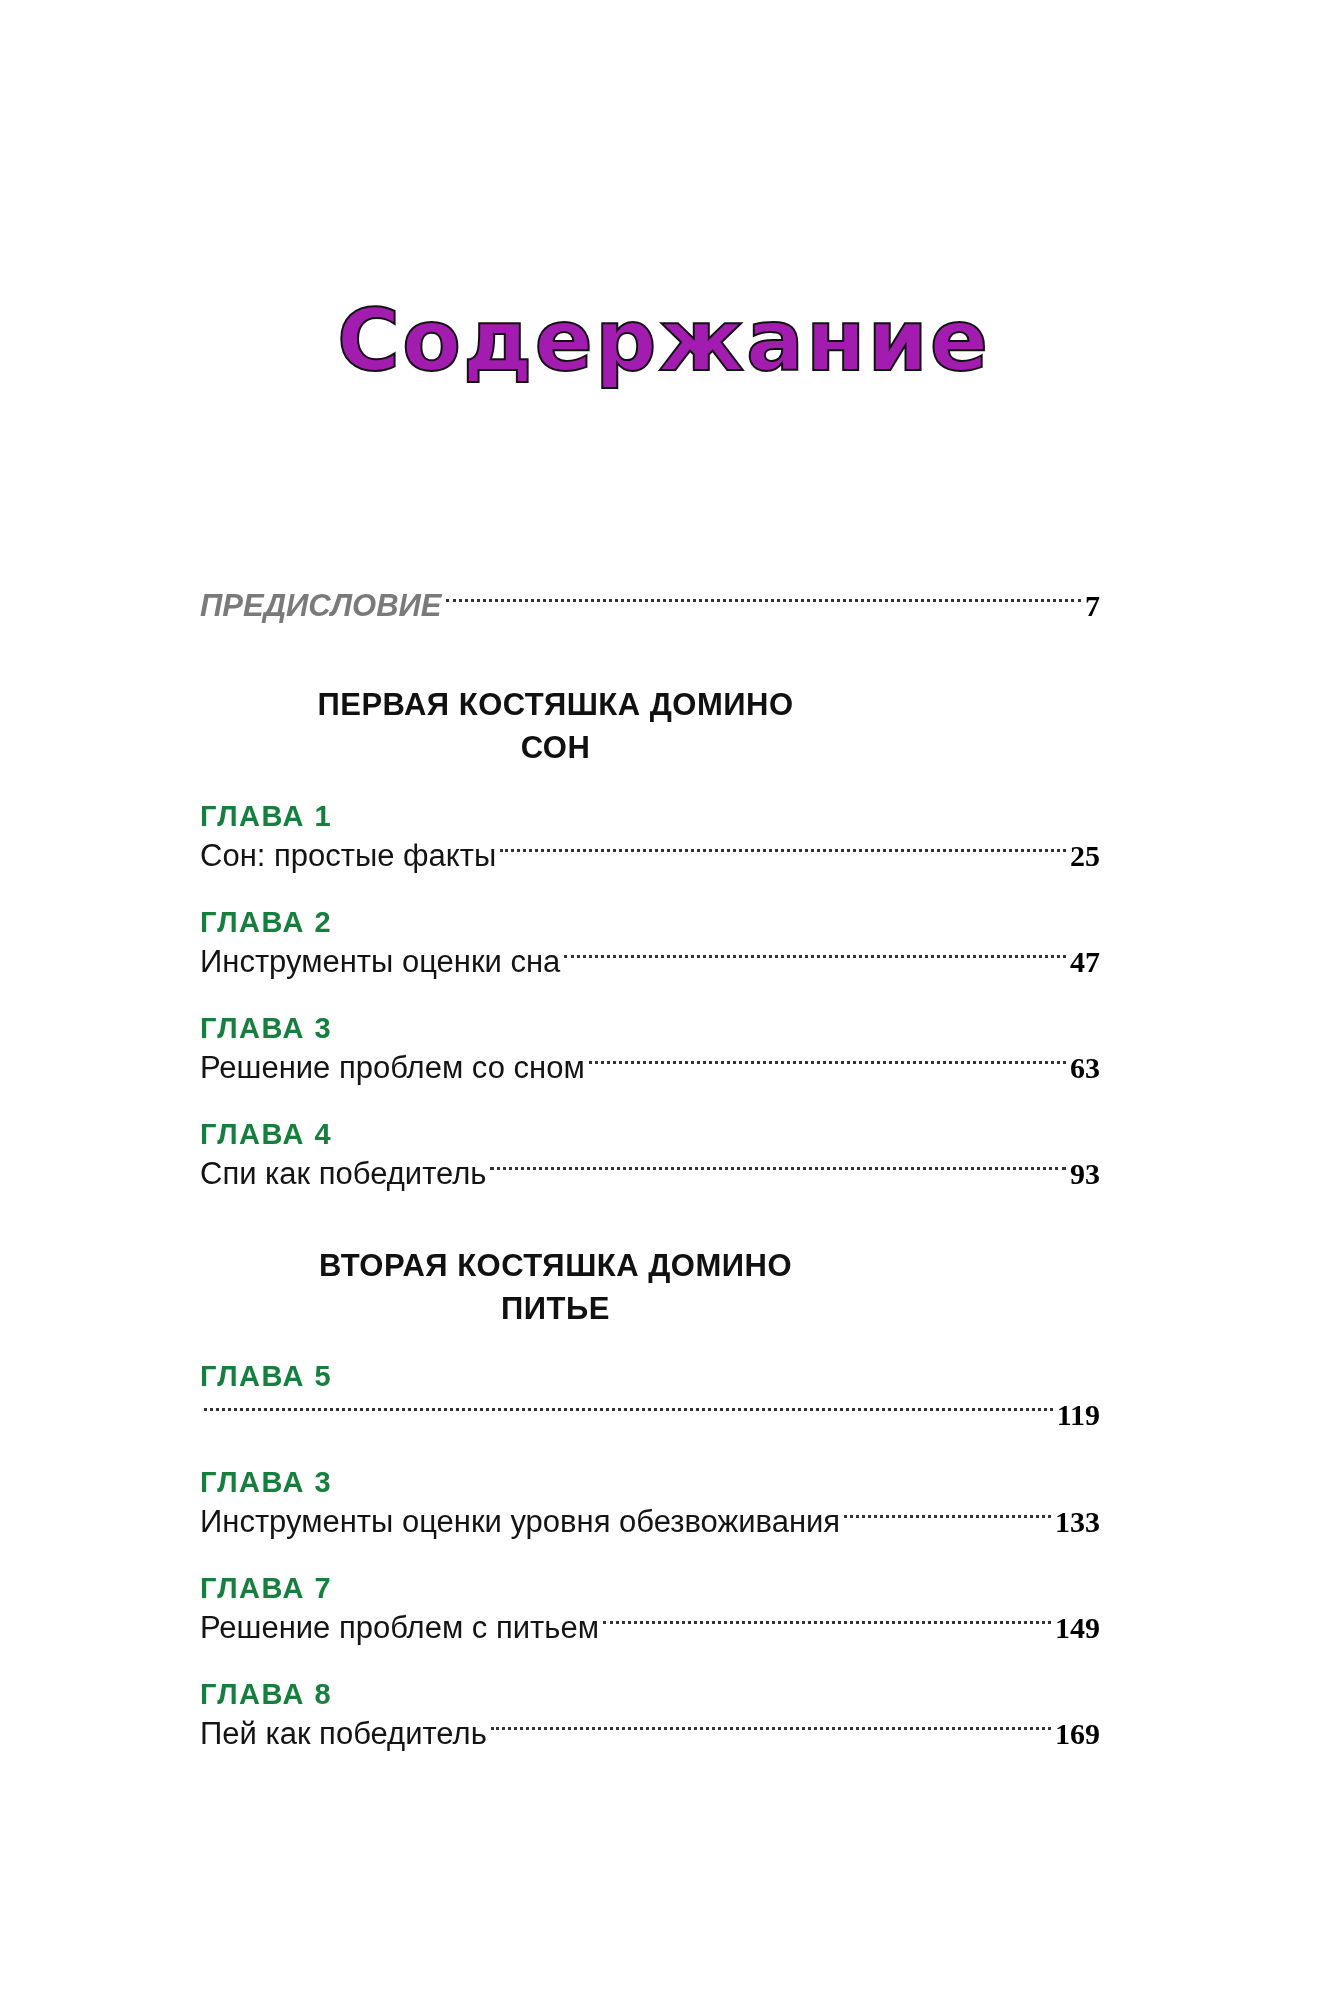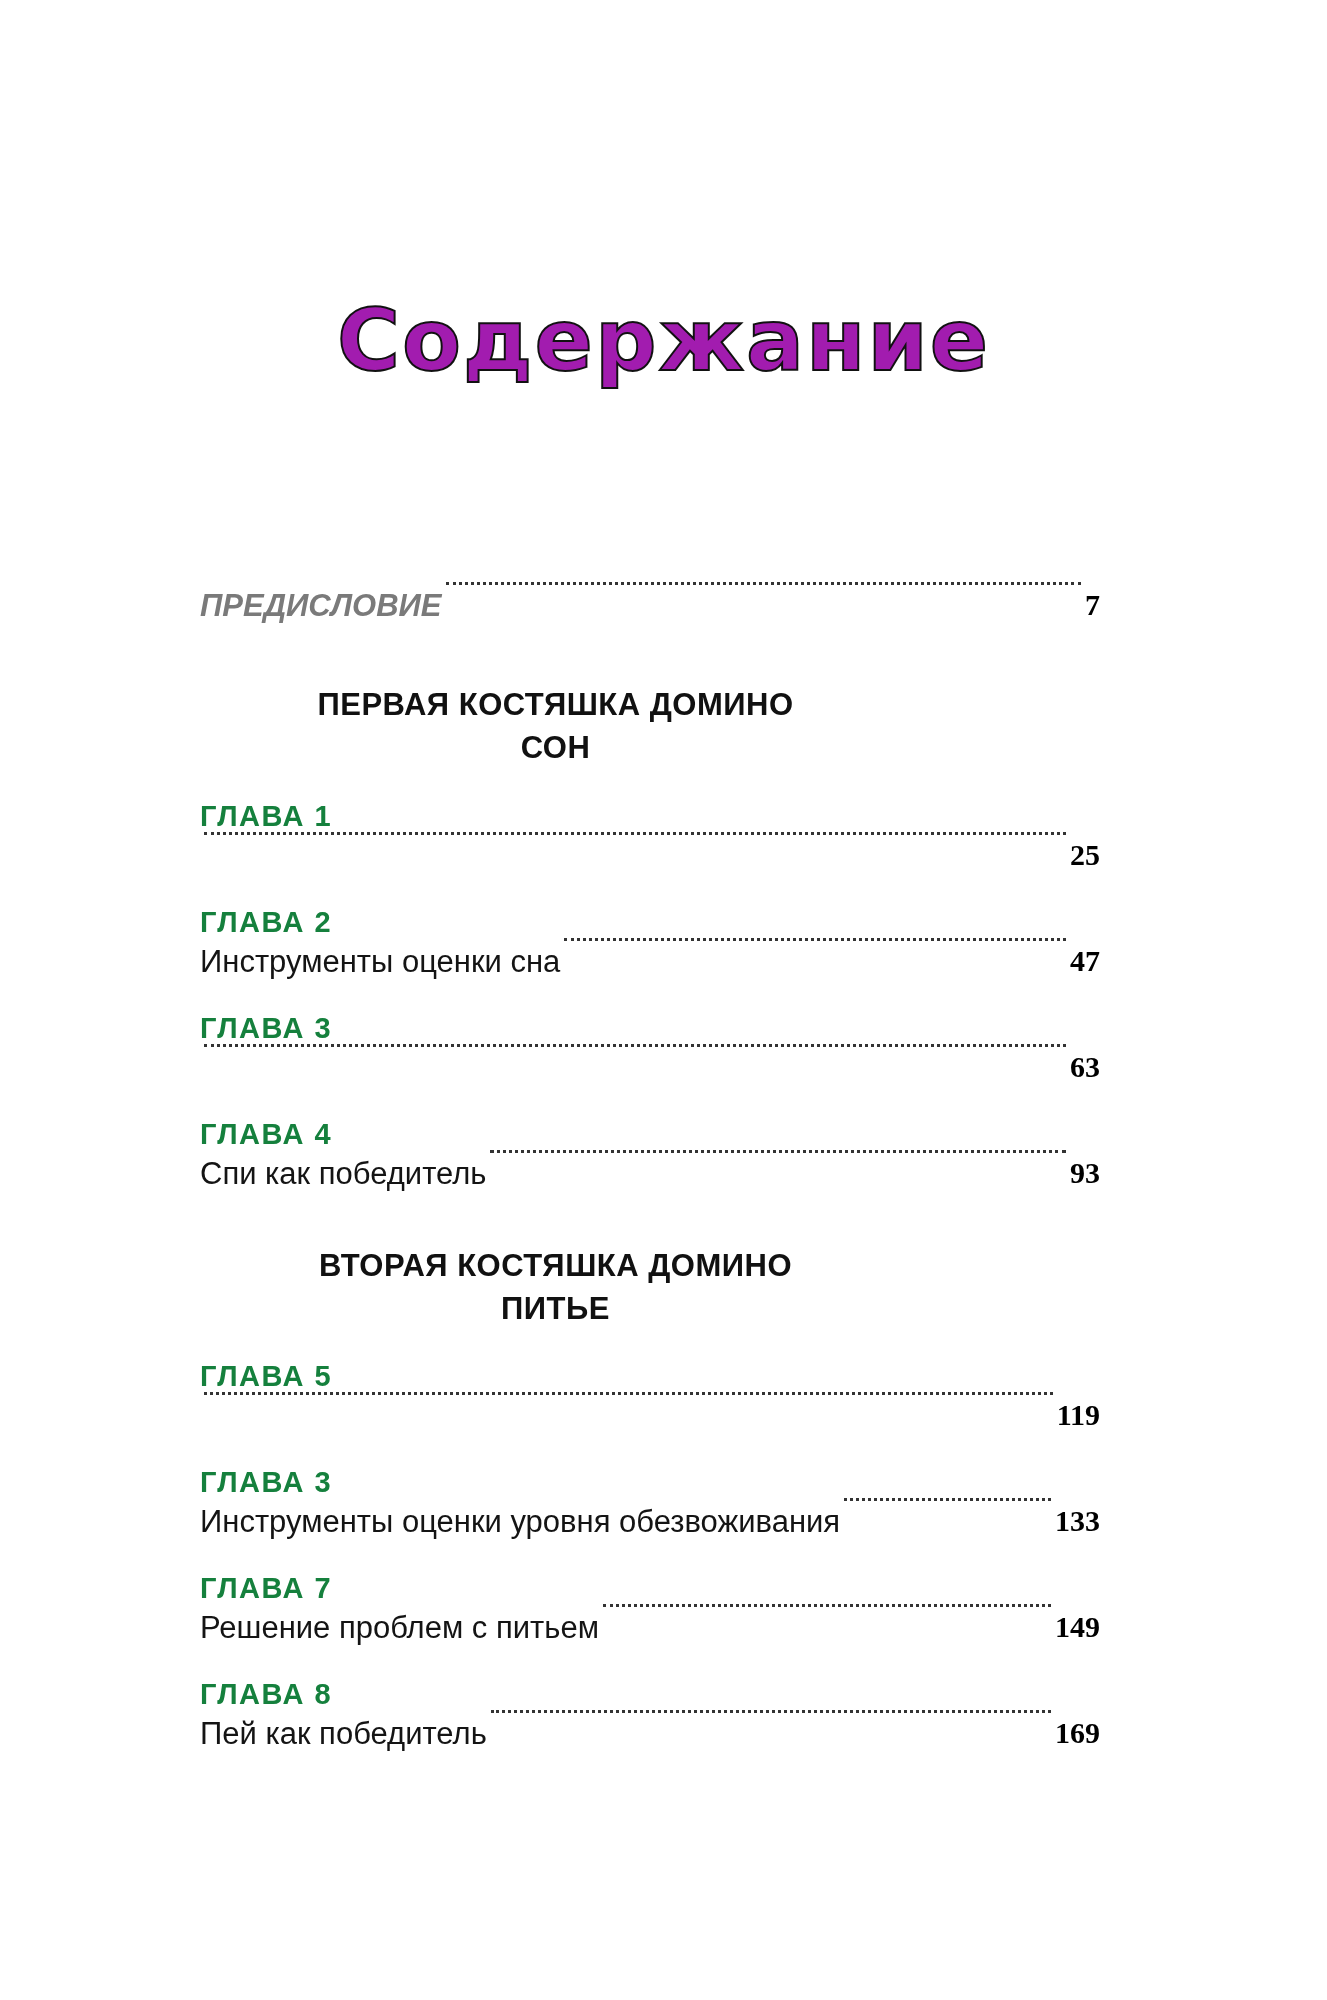--- a/index.html
+++ b/index.html
@@ -11,21 +11,21 @@
   .title {
     position: absolute; left: 0; width: 1327px; top: 290px;
     text-align: center;
     font-family: "DejaVu Sans", sans-serif; font-weight: bold;
     font-size: 86px; letter-spacing: 2px;
     color: #a21caf;
     -webkit-text-stroke: 2px #111;
   }
   .row {
     position: absolute; left: 200px; width: 900px;
-    display: flex; align-items: flex-start;
+    display: flex; align-items: center;
   }
   .row .label { white-space: nowrap; font-size: 31px; color: #141414; }
   .row .leader {
     flex: 1; margin: 0 4px; border-bottom: 3px dotted #333;
     height: 0; transform: translateY(-6px);
   }
   .row .page {
     font-family: "Liberation Serif", serif; font-weight: bold;
     font-size: 30px; color: #000;
   }
@@ -50,33 +50,35 @@
   <span class="label">ПРЕДИСЛОВИЕ</span>
   <span class="leader"></span>
   <span class="page">7</span>
 </div>
 
 <div class="part" style="top:687px">ПЕРВАЯ КОСТЯШКА ДОМИНО</div>
 <div class="part" style="top:730px">СОН</div>
 
 <div class="chapter-num" style="top:800px">ГЛАВА 1</div>
 <div class="row" style="top:838px">
+  <span class="label">Сон: простые факты</span>
   <span class="leader"></span>
   <span class="page">25</span>
 </div>
 
 <div class="chapter-num" style="top:906px">ГЛАВА 2</div>
 <div class="row" style="top:944px">
   <span class="label">Инструменты оценки сна</span>
   <span class="leader"></span>
   <span class="page">47</span>
 </div>
 
 <div class="chapter-num" style="top:1012px">ГЛАВА 3</div>
 <div class="row" style="top:1050px">
+  <span class="label">Решение проблем со сном</span>
   <span class="leader"></span>
   <span class="page">63</span>
 </div>
 
 <div class="chapter-num" style="top:1118px">ГЛАВА 4</div>
 <div class="row" style="top:1156px">
   <span class="label">Спи как победитель</span>
   <span class="leader"></span>
   <span class="page">93</span>
 </div>

